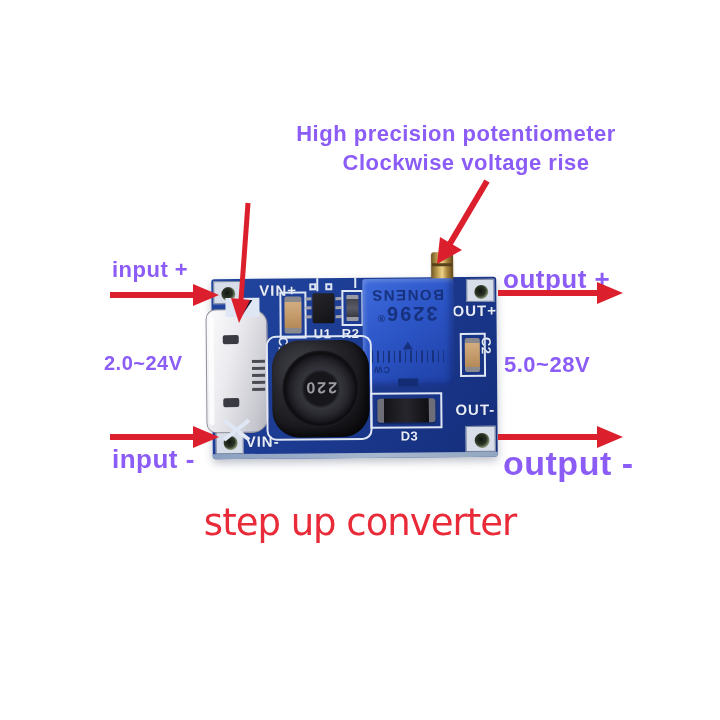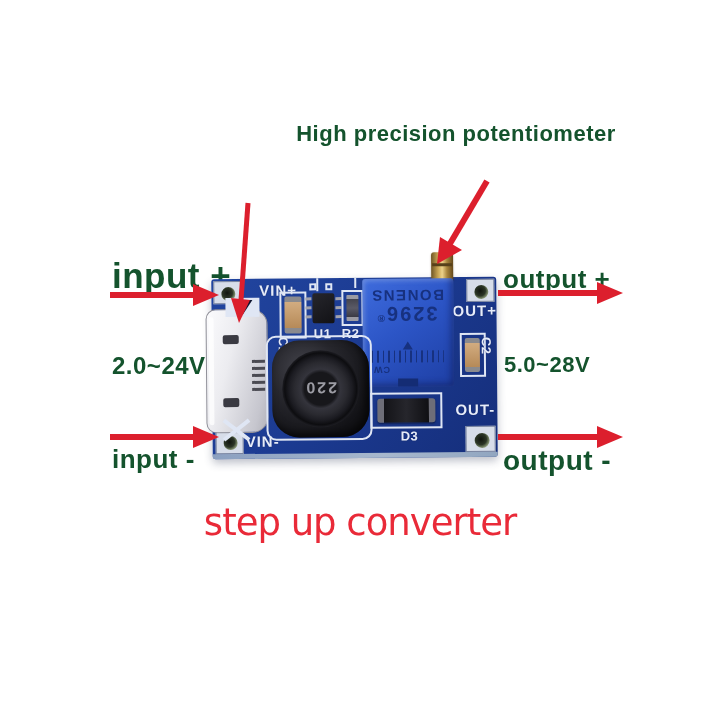--- a/index.html
+++ b/index.html
@@ -2,21 +2,21 @@
 <html><head>
 <meta charset="utf-8">
 <style>
   html,body { margin:0; padding:0; background:#ffffff; }
   .stage {
     position:relative; width:720px; height:720px; background:#ffffff;
     font-family:"Liberation Sans", sans-serif; overflow:hidden;
   }
   
   .ann {
-    position:absolute; color:#14532d; font-weight:700; line-height:1.05;
+    position:absolute; color:#8b5cf6; font-weight:700; line-height:1.05;
     white-space:nowrap; letter-spacing:0.5px;
   }
   .ann.center { text-align:center; }
   .title {
     position:absolute; left:0; top:501px; width:720px; text-align:center;
     font-family:"DejaVu Sans", sans-serif; font-weight:400; font-size:37px;
     color:#e92a38; letter-spacing:-1px;
   }
   .arrows { position:absolute; left:0; top:0; z-index:10; pointer-events:none; }
   
@@ -130,27 +130,28 @@
   }
   .rot90 { transform:rotate(90deg); transform-origin:left top; }
   .padlet { position:absolute; border:2px solid #dfe6f4; width:7px; height:7px; box-sizing:border-box; }
 </style>
 </head>
 <body>
 
 <div class="stage">
 
   <div class="ann center" style="left:286px; top:122px; width:340px; font-size:22px;">High precision potentiometer</div>
-
-  <div class="ann" style="left:112px; top:258px; font-size:35px;">input +</div>
+  <div class="ann center" style="left:296px; top:151px; width:340px; font-size:22px;">Clockwise voltage rise</div>
+
+  <div class="ann" style="left:112px; top:258px; font-size:22px;">input +</div>
   <div class="ann" style="left:112px; top:446px; font-size:26px;">input -</div>
   <div class="ann" style="left:503px; top:266px; font-size:26px;">output +</div>
-  <div class="ann" style="left:503px; top:446px; font-size:28px;">output -</div>
-
-  <div class="ann" style="left:112px; top:353px; font-size:24px;">2.0~24V</div>
+  <div class="ann" style="left:503px; top:446px; font-size:34px;">output -</div>
+
+  <div class="ann" style="left:104px; top:353px; font-size:20px;">2.0~24V</div>
   <div class="ann" style="left:504px; top:353px; font-size:22px;">5.0~28V</div>
 
   <div class="title">step up converter</div>
 
   <div class="board">
     <div class="board-edge"></div>
 
     <div class="pad" style="left:2px; top:2px; width:28px; height:23px;">
       <div class="hole" style="left:7px; top:5px; width:14px; height:14px;"></div>
     </div>

